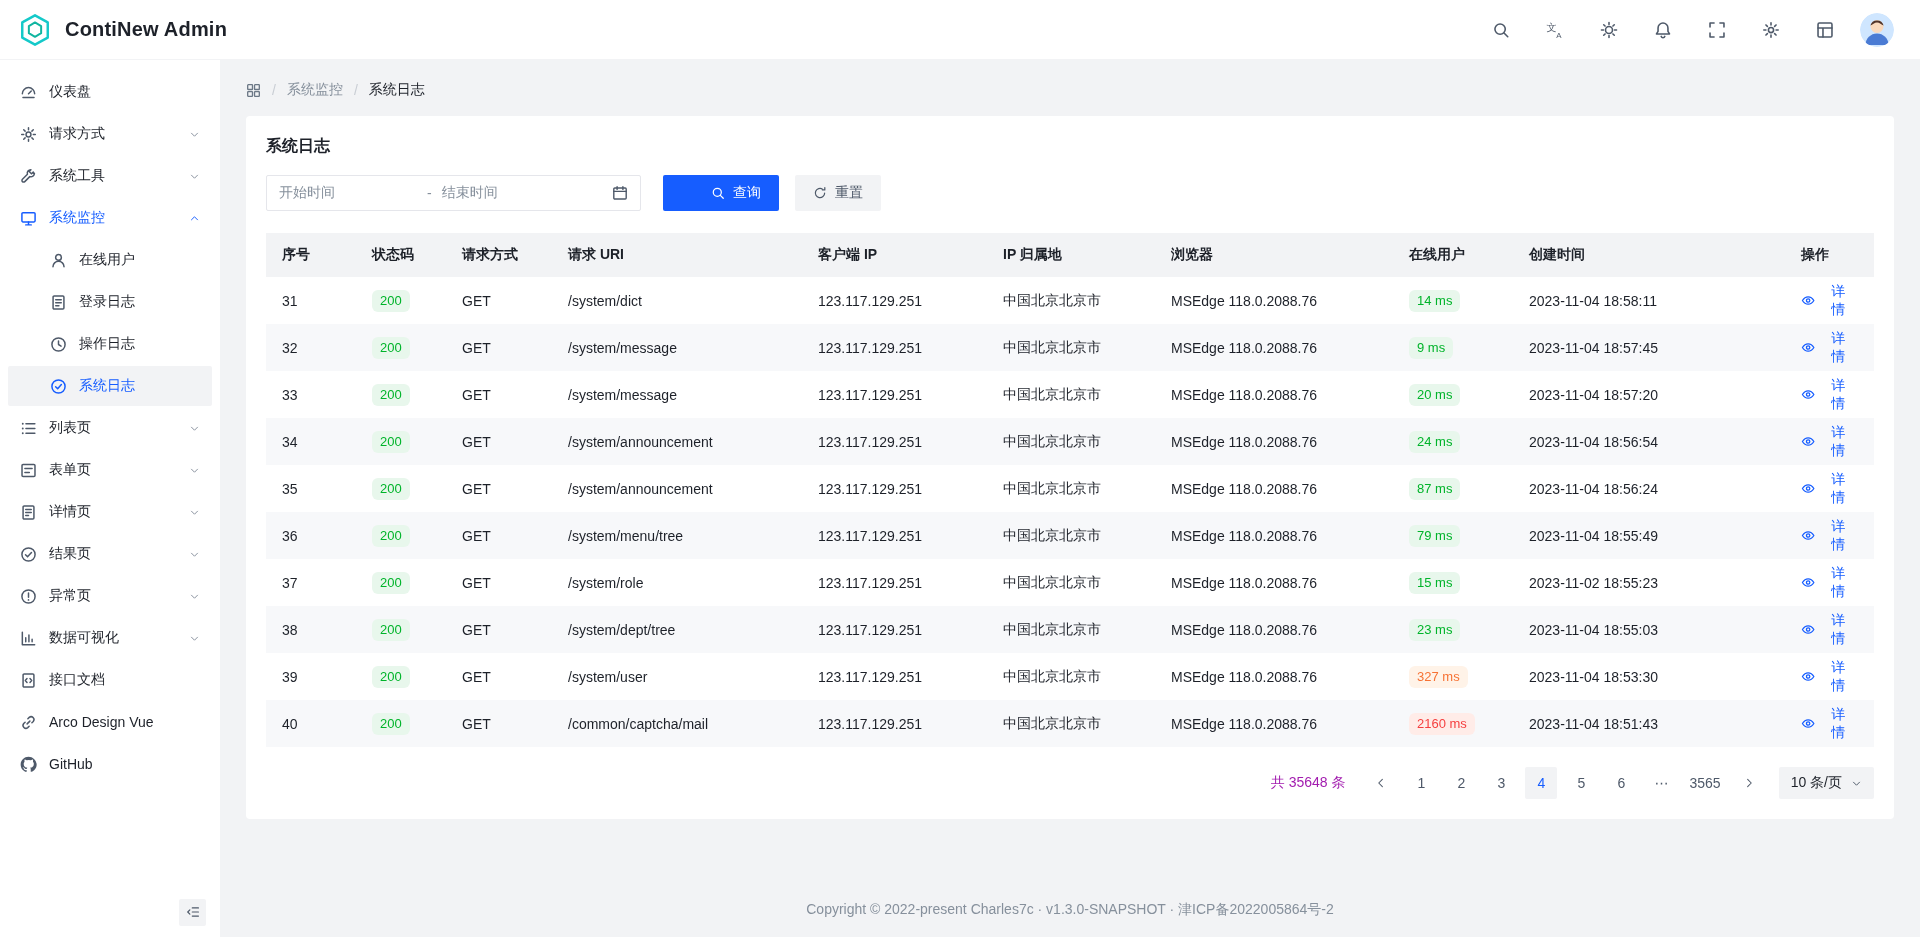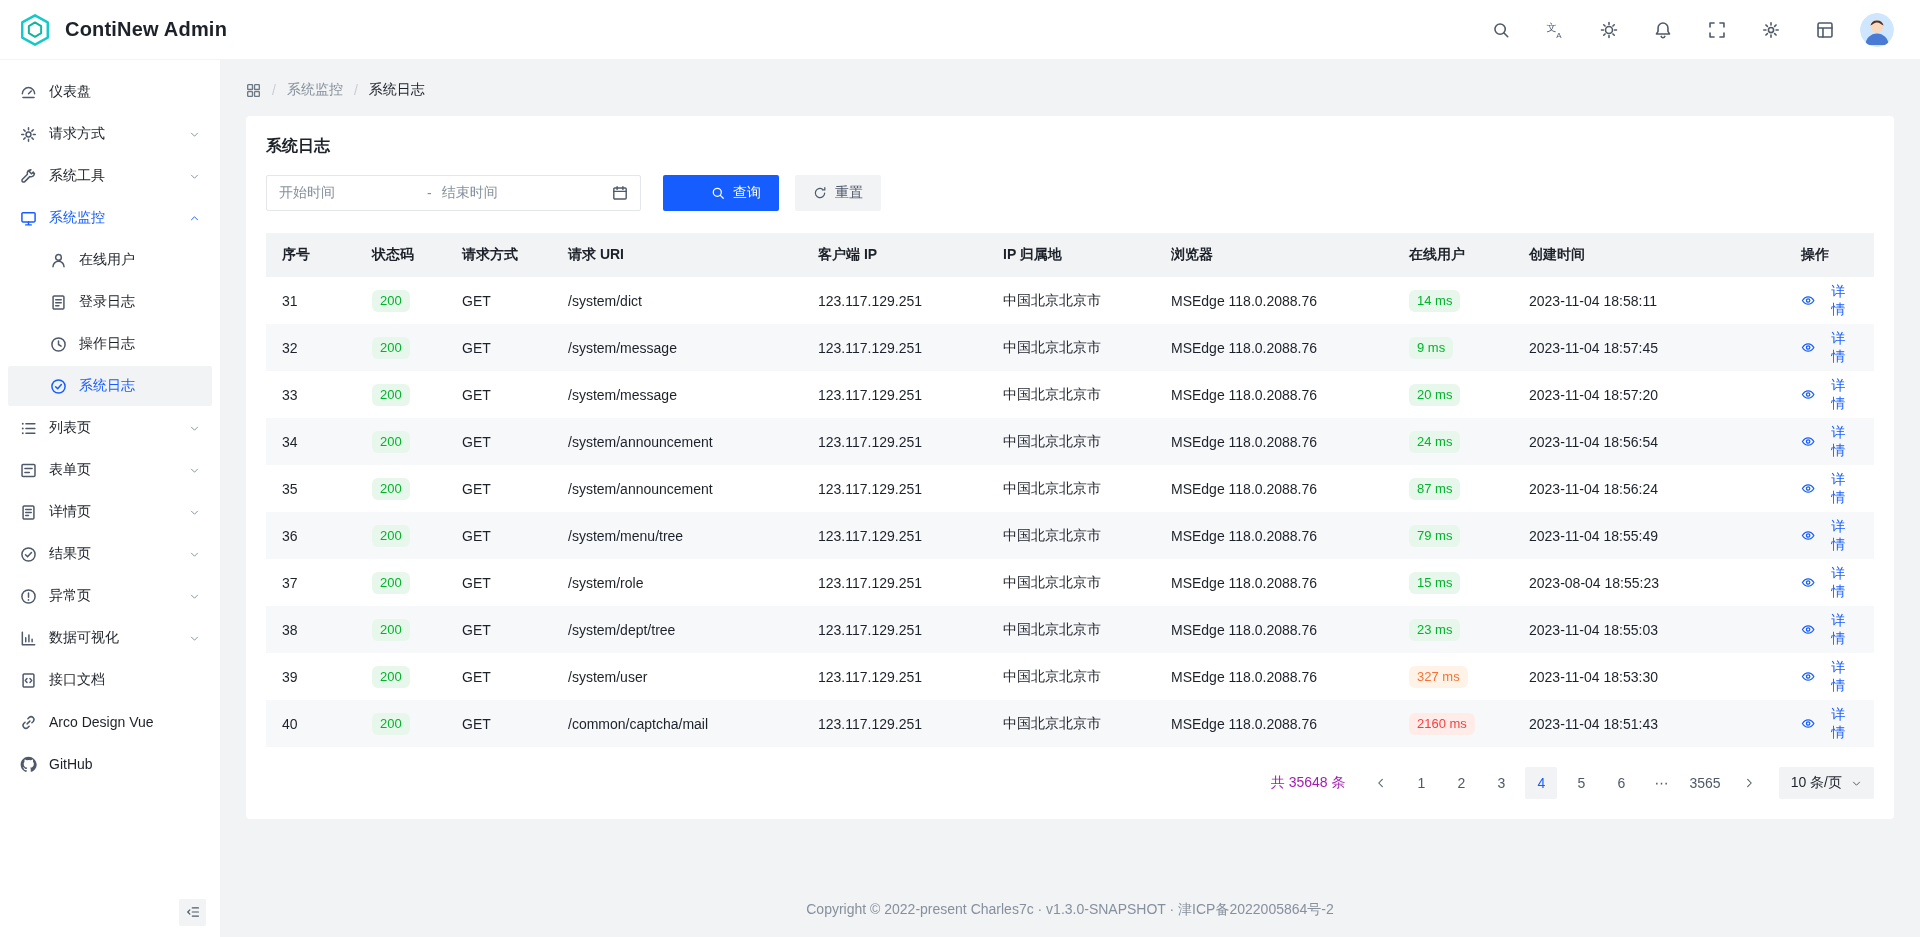--- a/index.html
+++ b/index.html
@@ -517,21 +517,21 @@
               </tr>
               <tr>
                 <td>37</td>
                 <td><span class="tag tag-success">200</span></td>
                 <td>GET</td>
                 <td>/system/role</td>
                 <td>123.117.129.251</td>
                 <td>中国北京北京市</td>
                 <td>MSEdge 118.0.2088.76</td>
                 <td><span class="tag tag-success">15 ms</span></td>
-                <td>2023-08-04 18:55:23</td>
+                <td>2023-11-02 18:55:23</td>
                 <td><a class="link">
                     <svg class="icon" viewBox="0 0 16 16" fill="none" stroke="currentColor" stroke-width="1.4" stroke-linecap="round" stroke-linejoin="round">
                       <path d="M1.6 8S4.1 3.9 8 3.9 14.4 8 14.4 8 11.9 12.1 8 12.1 1.6 8 1.6 8z"></path>
                       <circle cx="8" cy="8" r="1.9"></circle>
                     </svg>
                     <span>详情</span>
                   </a></td>
               </tr>
               <tr>
                 <td>38</td>

